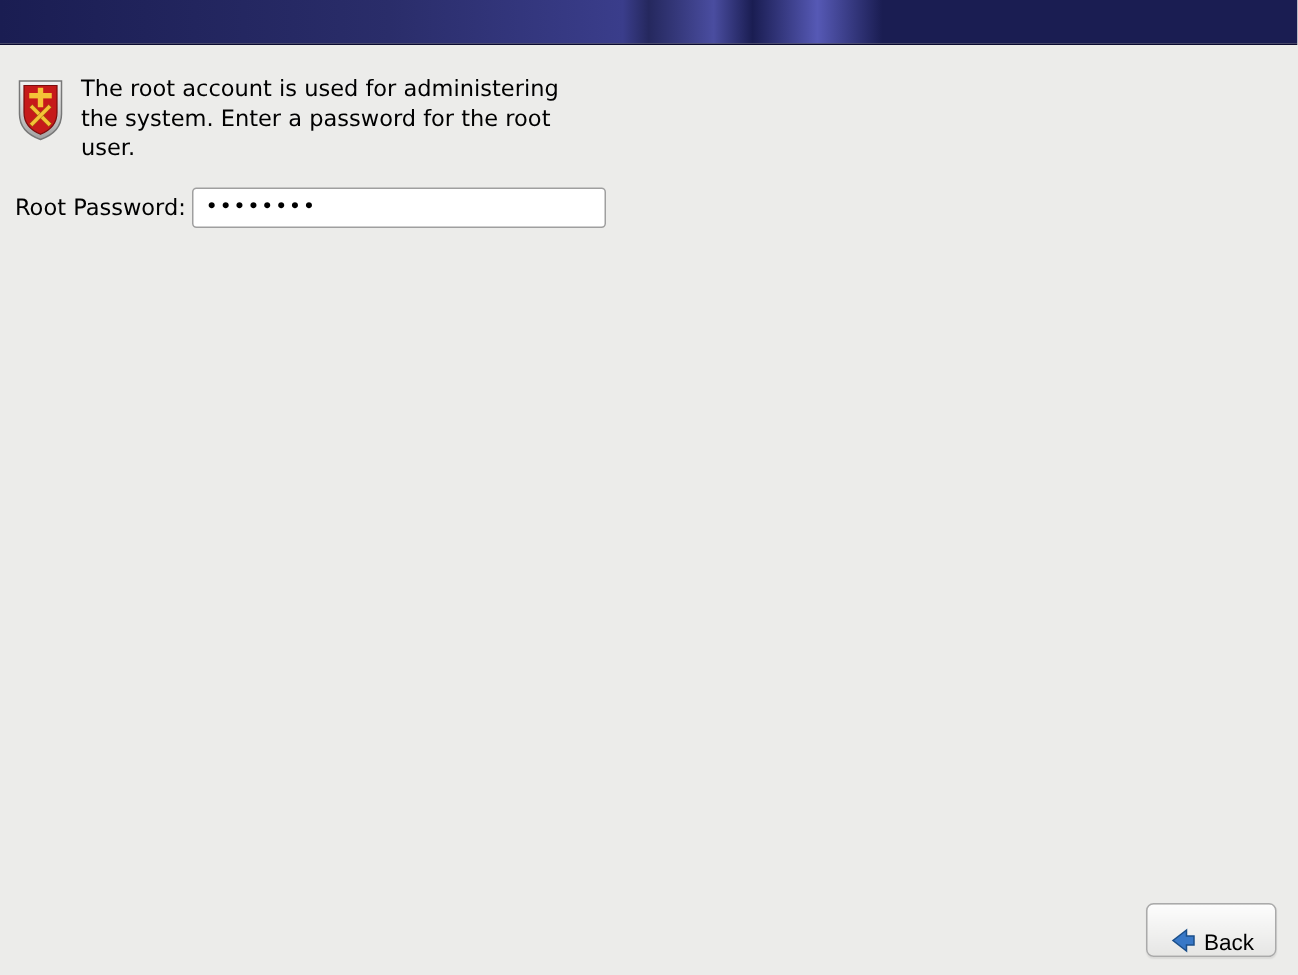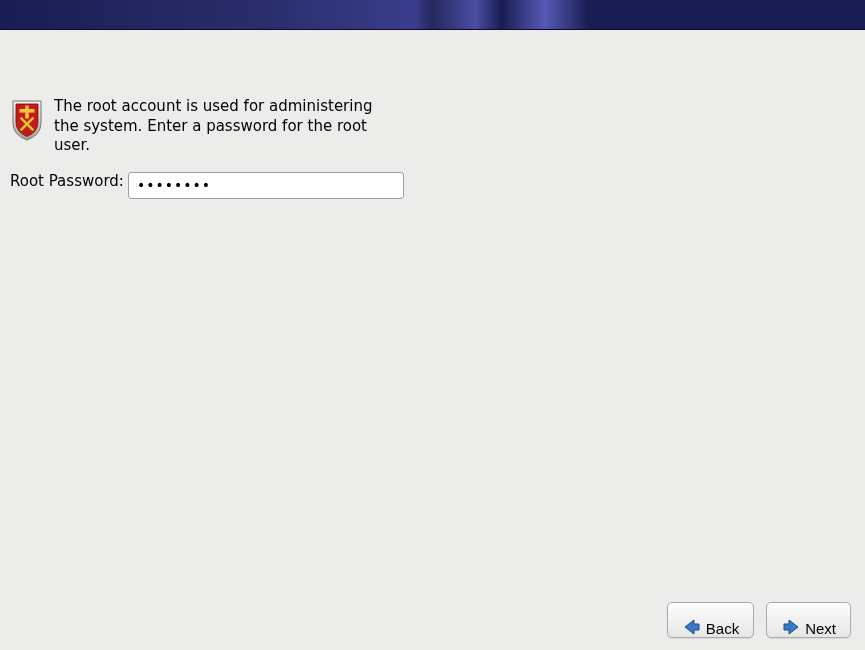--- a/index.html
+++ b/index.html
@@ -23,41 +23,40 @@
         #25285e 50%,
         #4a4da0 55%,
         #1a1d52 58%,
         #5659b5 63%,
         #1a1d52 68%,
         #1a1d52 100%);
       border-bottom: 1px solid #0a0a30;
     }
     .content {
       padding: 20px 10px;
-      margin-top: 47px;
     }
     .intro {
       display: flex;
       align-items: flex-start;
       gap: 10px;
       margin-bottom: 16px;
     }
     .shield {
       width: 34px;
       height: 42px;
       flex-shrink: 0;
       margin-top: 2px;
     }
     .description {
       max-width: 330px;
       line-height: 1.3;
     }
     .form-row {
       display: flex;
-      align-items: flex-start;
+      align-items: center;
       margin-bottom: 10px;
     }
     .form-label {
       width: 118px;
       text-align: left;
       padding-right: 4px;
     }
     input[type=password] {
       width: 276px;
       height: 27px;
@@ -133,19 +132,13 @@
 
 </div>
 
 <div class="footer">
   <button class="btn">
     <svg viewBox="0 0 20 20">
       <path d="M12 3 L3 10 L12 17 L12 13 L17 13 L17 7 L12 7 Z" fill="#3878c7" stroke="#1b4f8a" stroke-width="1"></path>
     </svg>
     <span>Back</span>
   </button>
-  <button class="btn">
-    <svg viewBox="0 0 20 20">
-      <path d="M8 3 L17 10 L8 17 L8 13 L3 13 L3 7 L8 7 Z" fill="#3878c7" stroke="#1b4f8a" stroke-width="1"></path>
-    </svg>
-    <span>Next</span>
-  </button>
 </div>
 
 </body></html>

